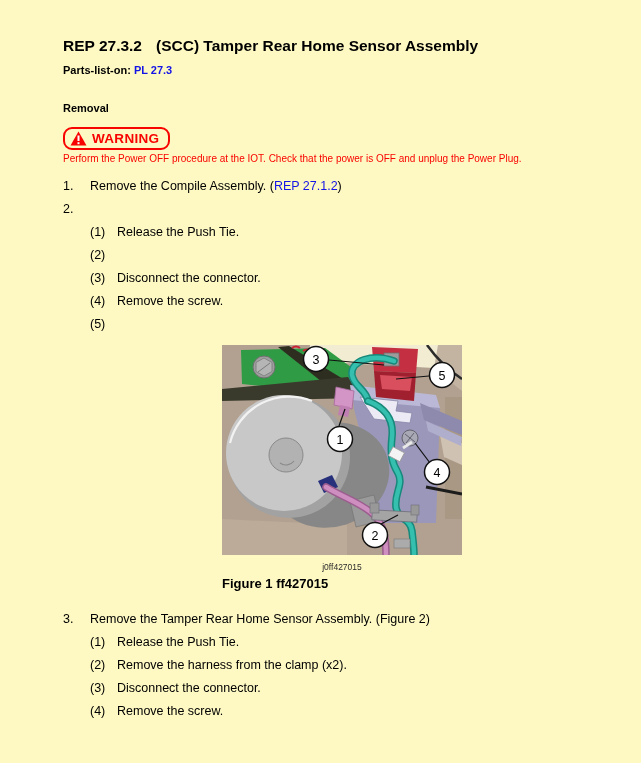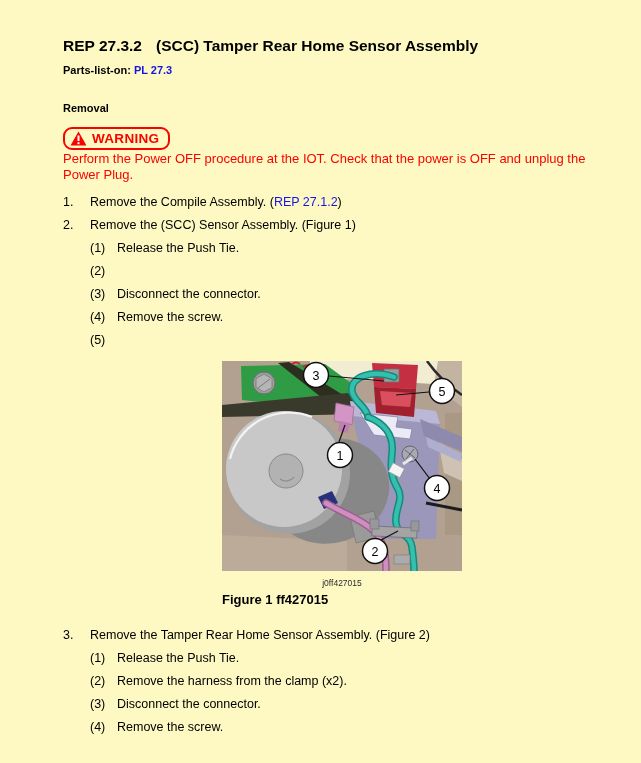--- a/index.html
+++ b/index.html
@@ -37,21 +37,21 @@
     padding: 2px 9px 2px 5px;
   }
   .warning-label {
     color: #f80400; font-weight: bold; font-size: 13.5px; letter-spacing: 0.3px;
     line-height: 15px;
     text-align: center;
   }
   .warning-icon { display: inline-flex; }
   .warning-text {
     margin-top: 1px;
-    color: #f80400; font-size: 13px; line-height: 16px;
+    color: #f80400; font-size: 10px; line-height: 16px;
     width: 556px;
   }
   .steps { margin-top: 11px; font-size: 12.5px; }
   .step-row { display: flex; line-height: 16px; margin-bottom: 7px; }
   .step-num { width: 27px; flex: 0 0 27px; }
   .step-text a { color: #1414e6; text-decoration: none; cursor: pointer; }
   .substeps { margin-left: 27px; }
   .figure-block { width: 240px; margin-left: 159px; margin-top: 13px; }
   .figure-svg { display: block; }
   .figure-watermark {
@@ -93,21 +93,20 @@
 
   <div class="steps">
 
     <div class="step-row">
       <span class="step-num">1.</span>
       <span class="step-text"><span>Remove the Compile Assembly. (</span><a>REP 27.1.2</a><span>)</span></span>
     </div>
 
     <div class="step-row">
       <span class="step-num">2.</span>
-      <span class="step-text">Remove the (SCC) Sensor Assembly. (Figure 1)</span>
     </div>
 
     <div class="substeps">
       <div class="step-row">
         <span class="step-num">(1)</span>
         <span class="step-text">Release the Push Tie.</span>
       </div>
       <div class="step-row">
         <span class="step-num">(2)</span>
       </div>

